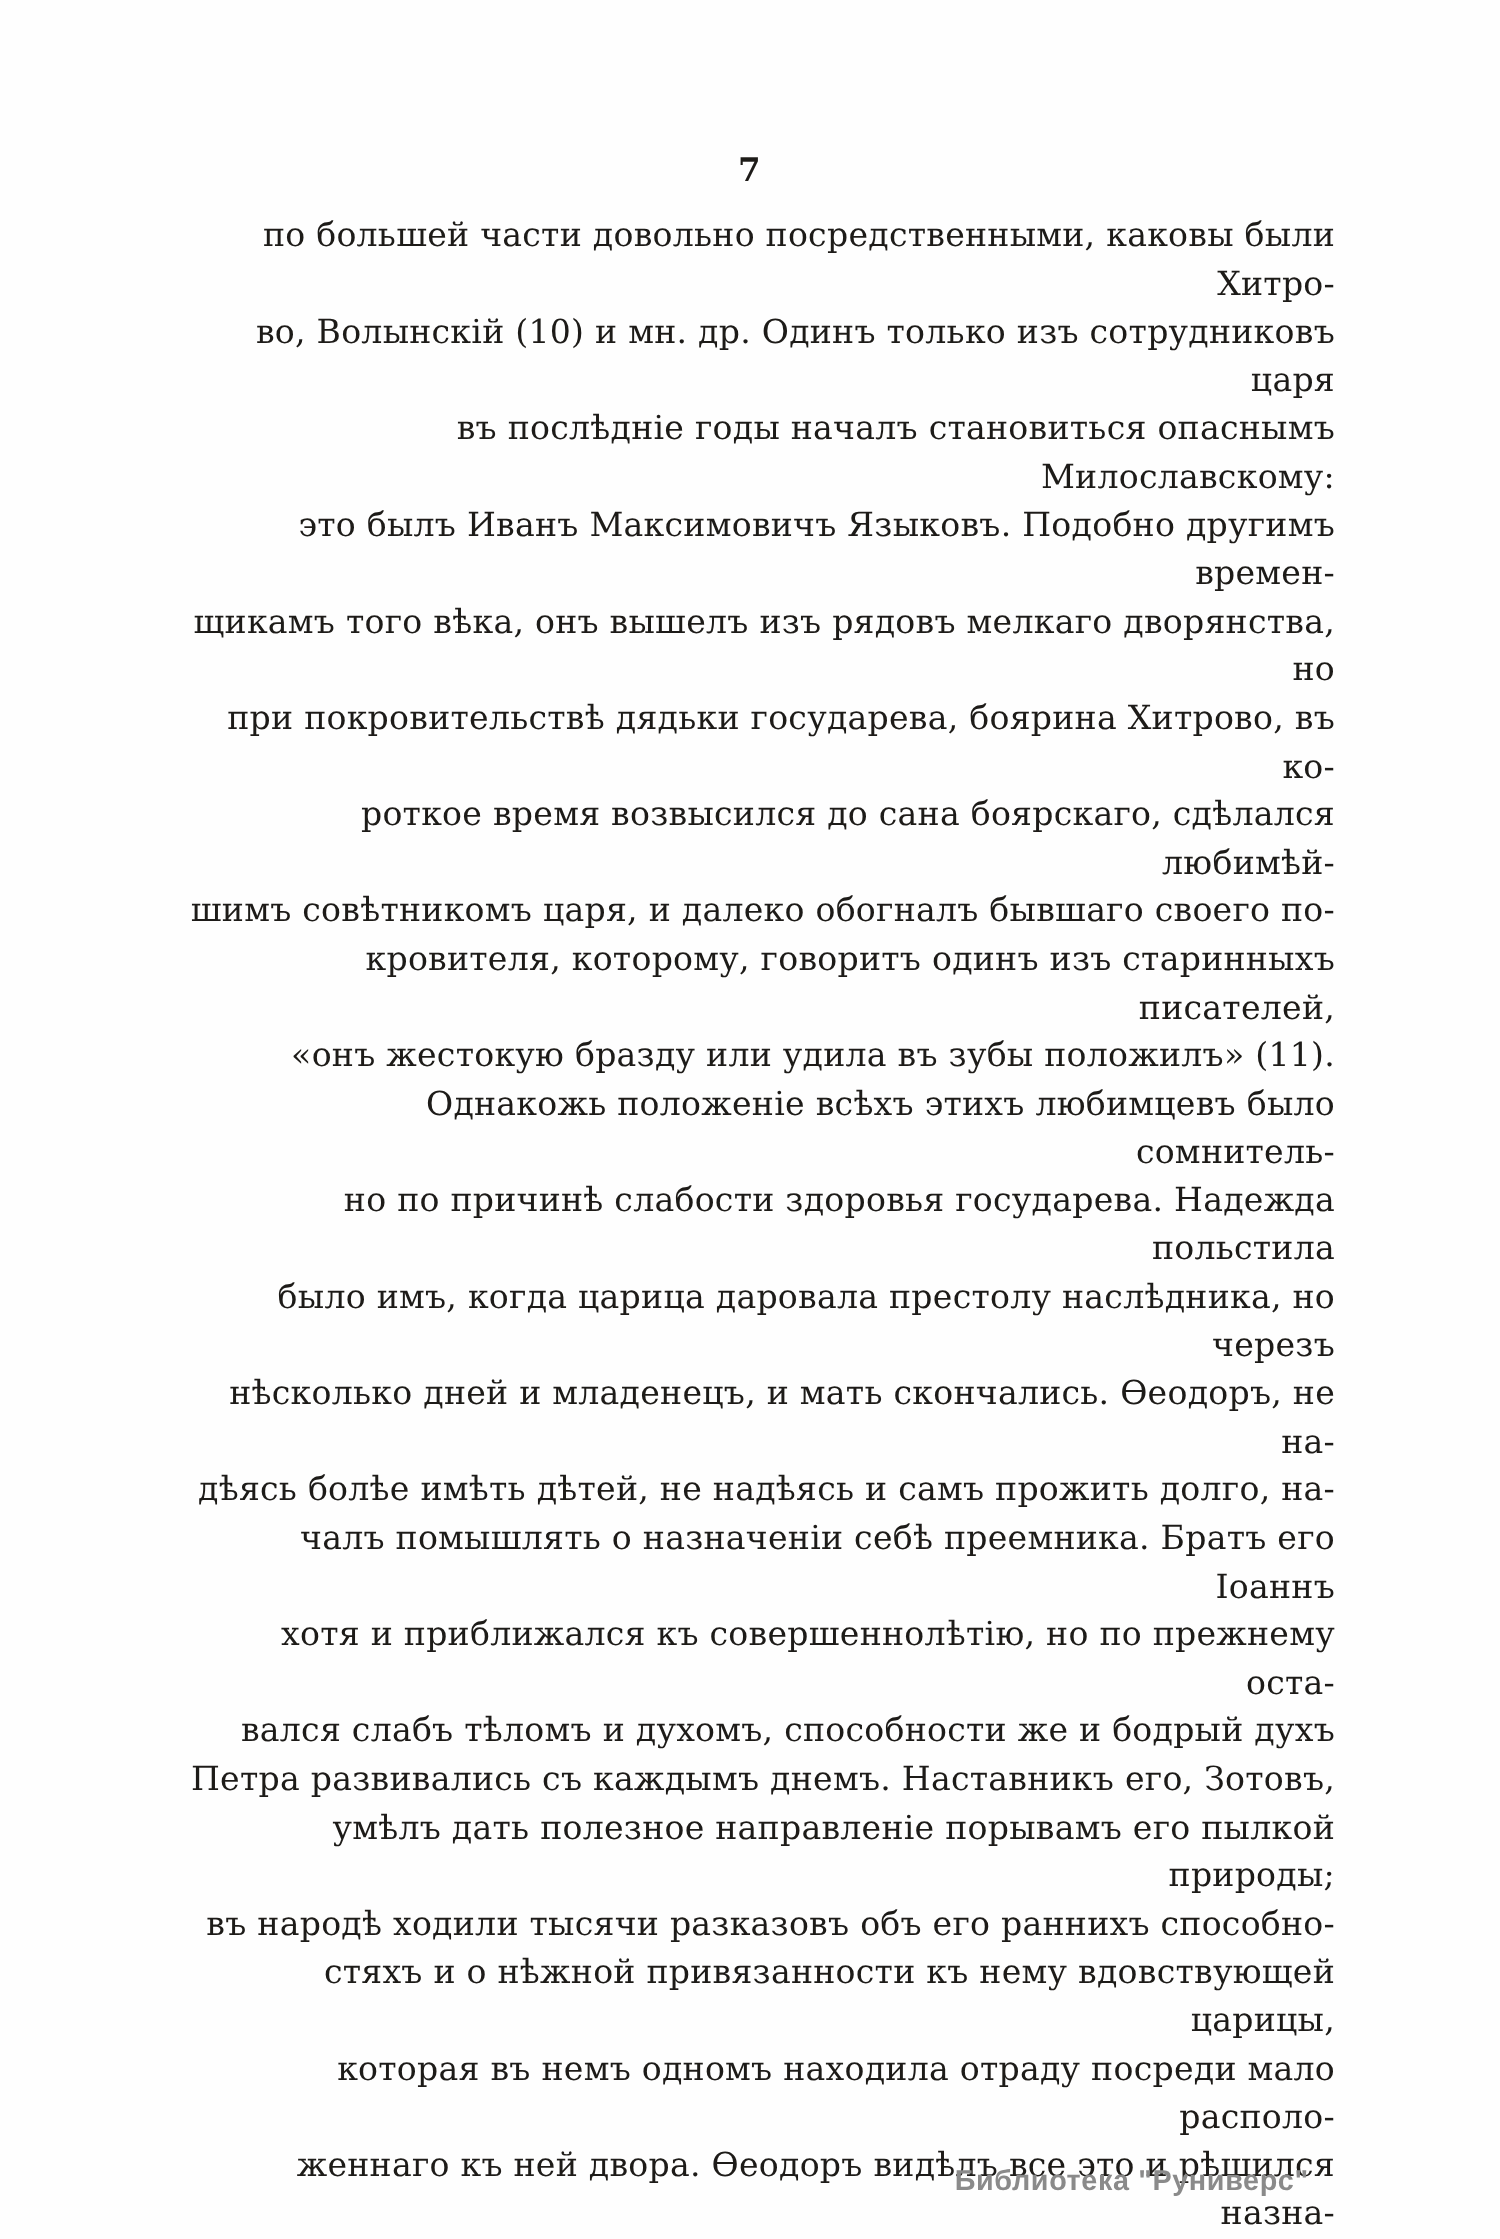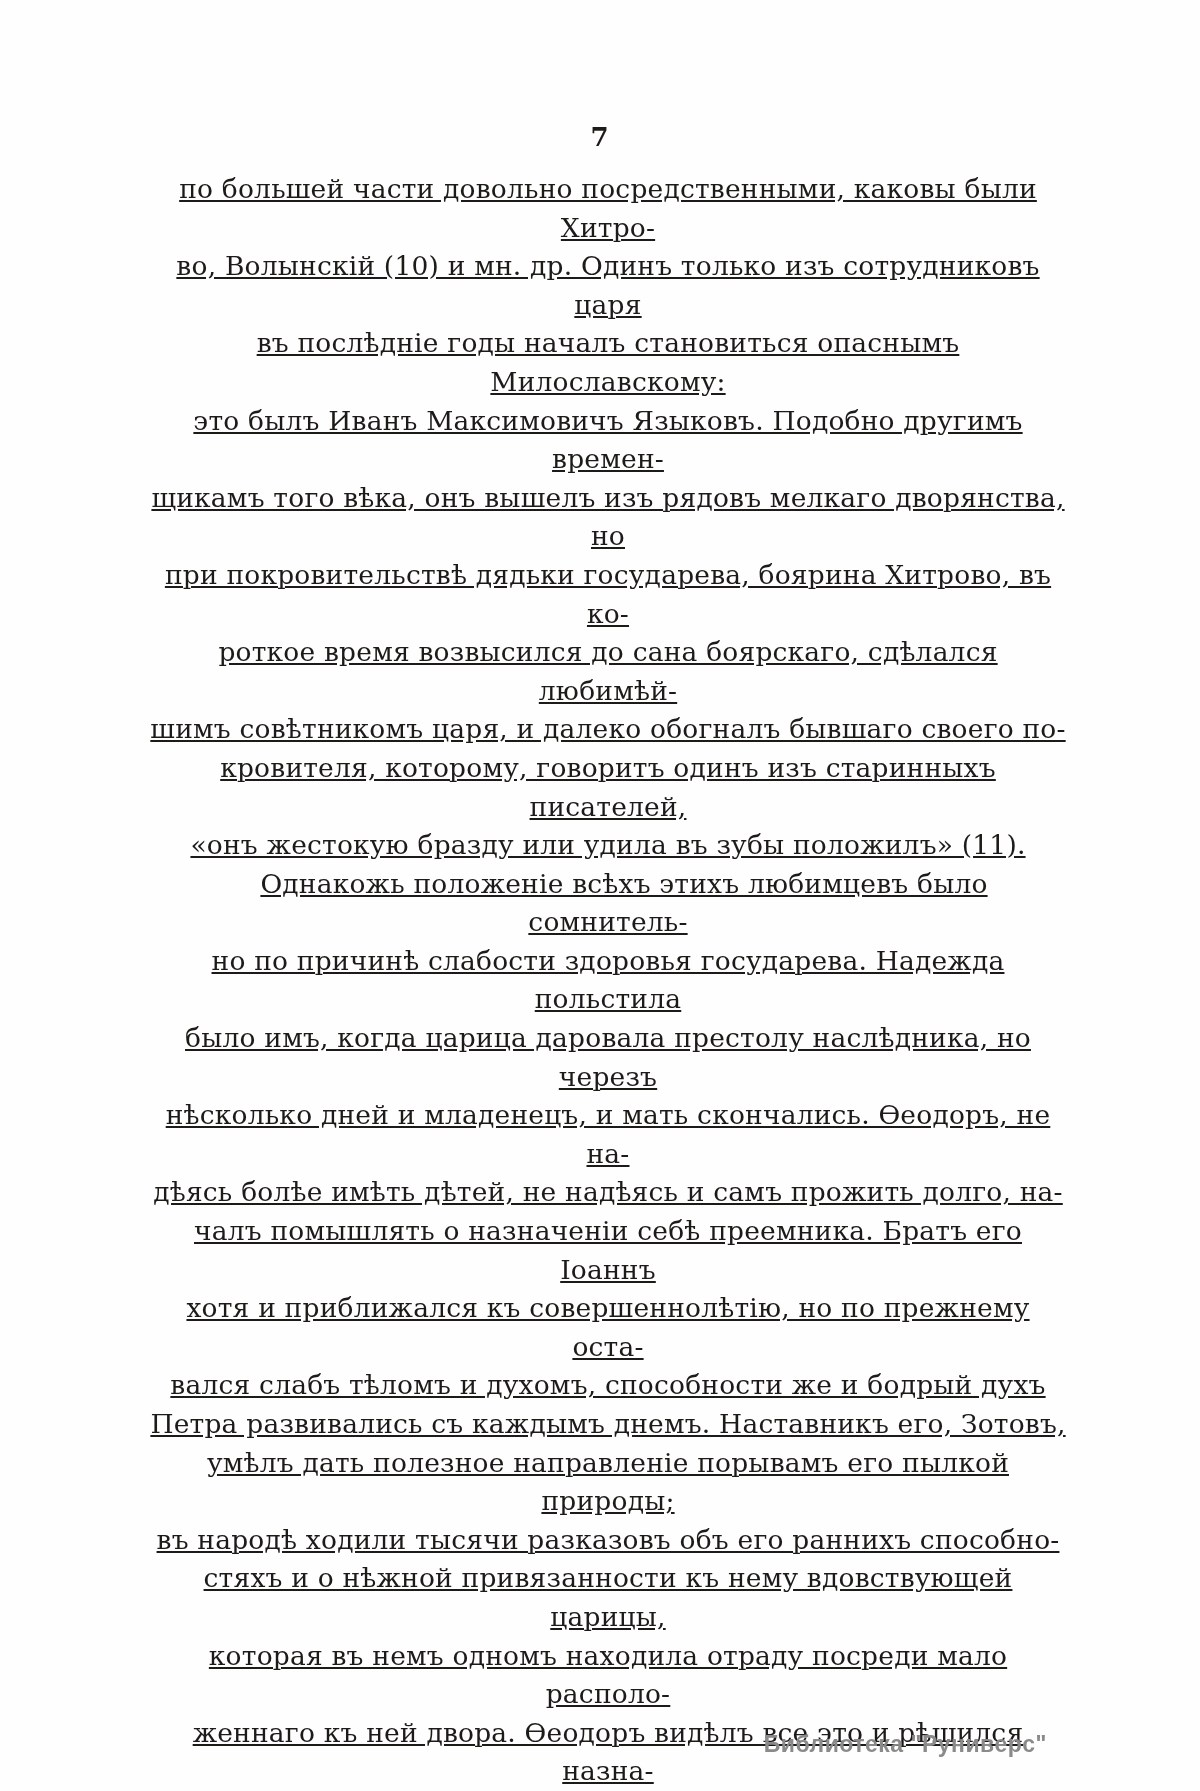--- a/index.html
+++ b/index.html
@@ -30,23 +30,22 @@
     position: absolute;
     left: 148px;
     top: 170px;
     width: 920px;
   }
   .main-paragraph {
     margin: 0;
     font-size: 26.5px;
     line-height: 38.6px;
     white-space: pre-line;
-    text-align: center;
+    text-align: right;
     letter-spacing: 0.2px;
-    text-decoration: underline;
   }
   .main-paragraph.indented {
     text-indent: 32px;
   }
   .watermark {
     position: absolute;
     top: 1731px;
     right: 153px;
     font-family: "Liberation Sans", sans-serif;
     font-size: 23px;

